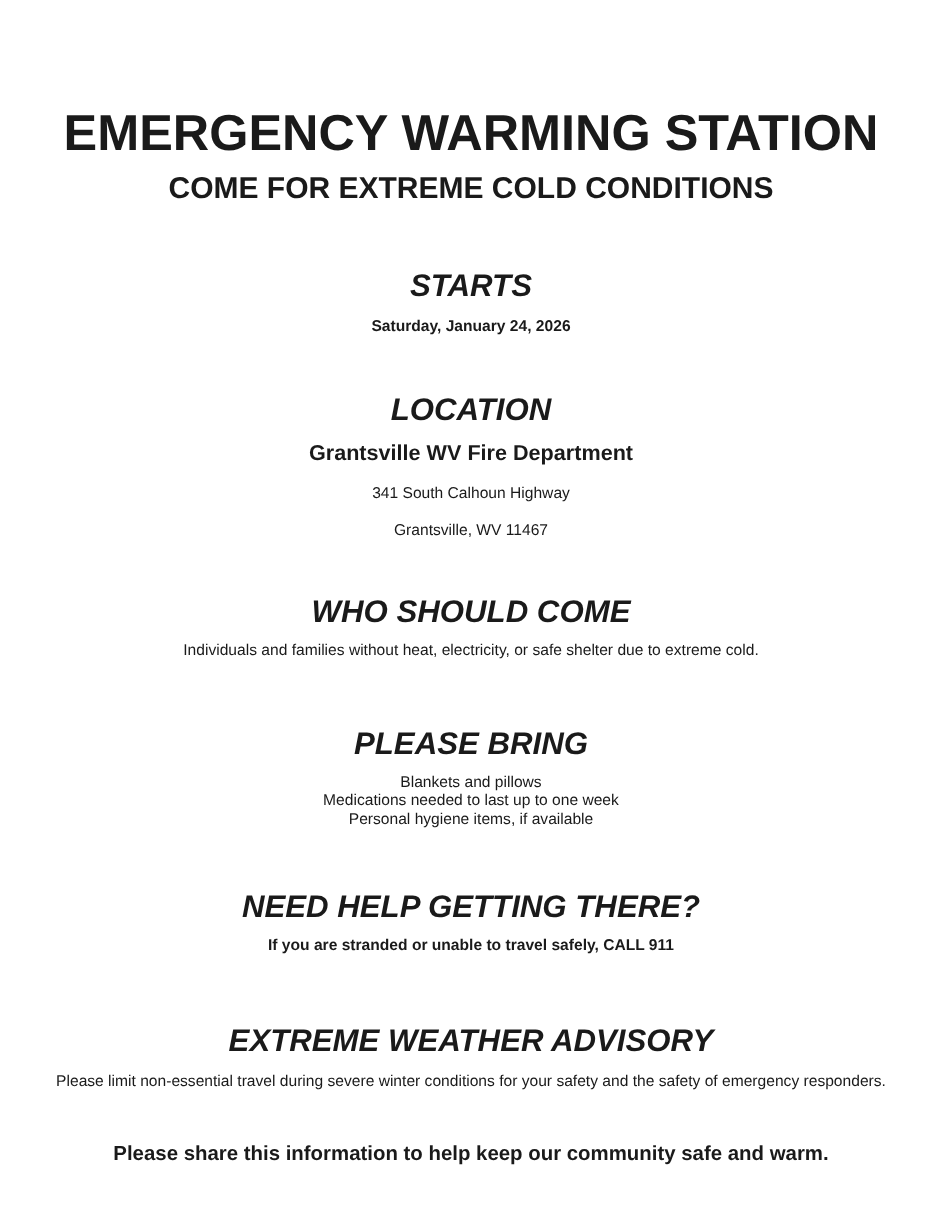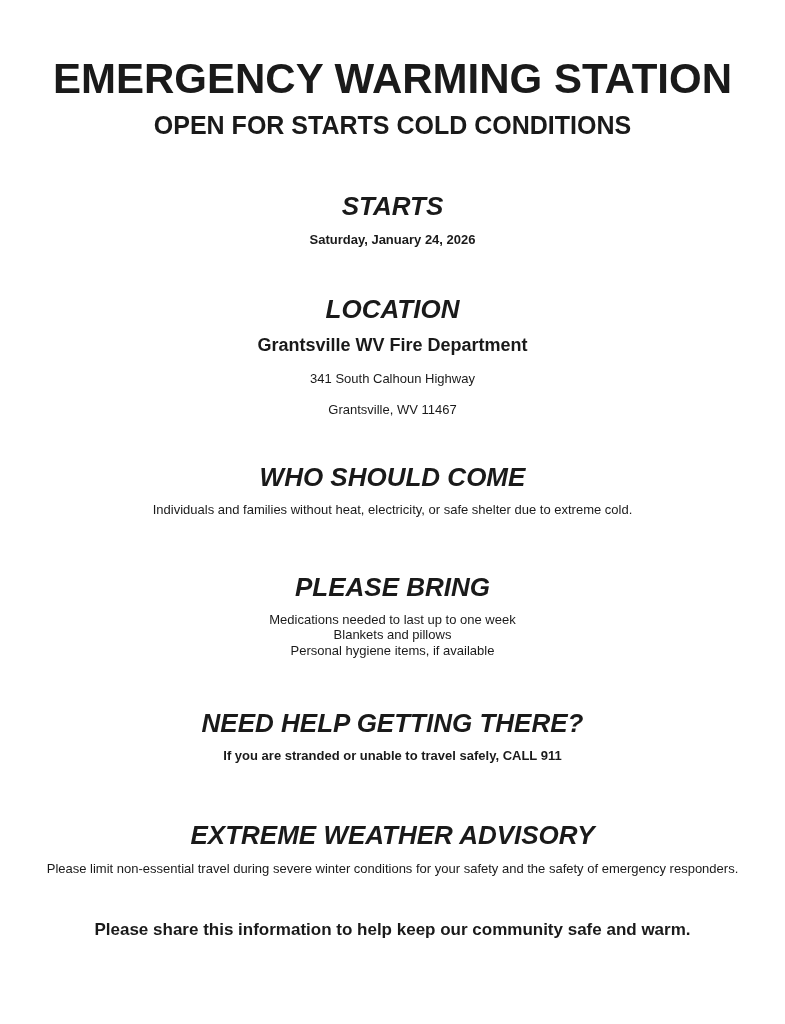--- a/index.html
+++ b/index.html
@@ -9,21 +9,21 @@
   }
   .page {
     position: relative;
     width: 785px;
     height: 1024px;
     margin: 0 auto;
     background: #ffffff;
     color: #1a1a1a;
     font-family: "Liberation Sans", "DejaVu Sans", sans-serif;
     box-sizing: border-box;
-    padding-top: 56px;
+    padding-top: 88px;
     overflow: hidden;
     text-align: center;
   }
   .title {
     font-size: 42px;
     font-weight: 700;
     letter-spacing: 0px;
     margin: 0;
     line-height: 1.1;
   }
@@ -76,43 +76,43 @@
     font-size: 17px;
     font-weight: 700;
   }
 </style>
 </head>
 <body>
 
 <div class="page">
 
   <h1 class="title">EMERGENCY WARMING STATION</h1>
-  <h2 class="subtitle">OPEN FOR STARTS COLD CONDITIONS</h2>
+  <h2 class="subtitle">COME FOR EXTREME COLD CONDITIONS</h2>
 
   <section class="sec-starts">
     <h3 class="sec-head">STARTS</h3>
     <p class="line fs17 bold">Saturday, January 24, 2026</p>
   </section>
 
   <section class="sec-location">
     <h3 class="sec-head">LOCATION</h3>
     <p class="line fs18 bold">Grantsville WV Fire Department</p>
     <p class="line fs17">341 South Calhoun Highway</p>
     <p class="line fs17">Grantsville, WV 11467</p>
   </section>
 
   <section class="sec-who">
     <h3 class="sec-head">WHO SHOULD COME</h3>
     <p class="line fs17">Individuals and families without heat, electricity, or safe shelter due to extreme cold.</p>
   </section>
 
   <section class="sec-bring">
     <h3 class="sec-head">PLEASE BRING</h3>
+    <p class="line fs17 tight">Blankets and pillows</p>
     <p class="line fs17 tight">Medications needed to last up to one week</p>
-    <p class="line fs17 tight">Blankets and pillows</p>
     <p class="line fs17 tight">Personal hygiene items, if available</p>
   </section>
 
   <section class="sec-help">
     <h3 class="sec-head">NEED HELP GETTING THERE?</h3>
     <p class="line fs17 bold">If you are stranded or unable to travel safely, CALL 911</p>
   </section>
 
   <section class="sec-advisory">
     <h3 class="sec-head">EXTREME WEATHER ADVISORY</h3>

